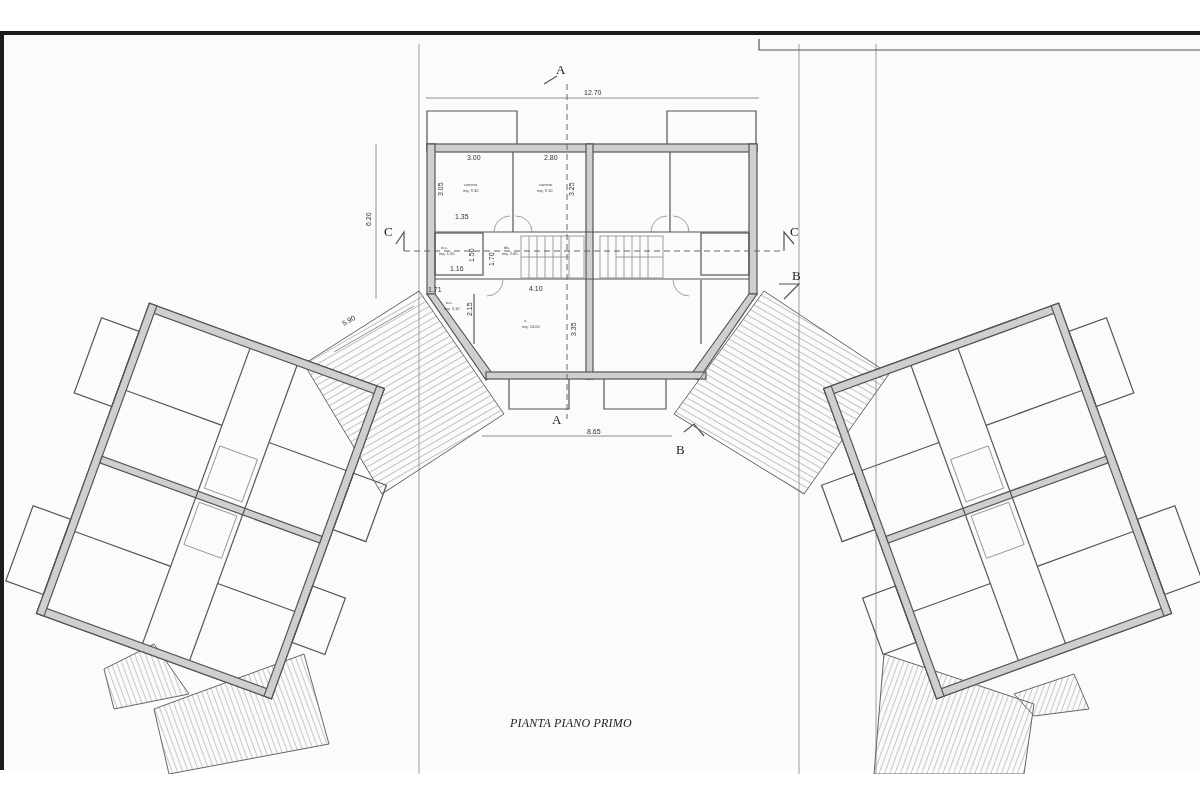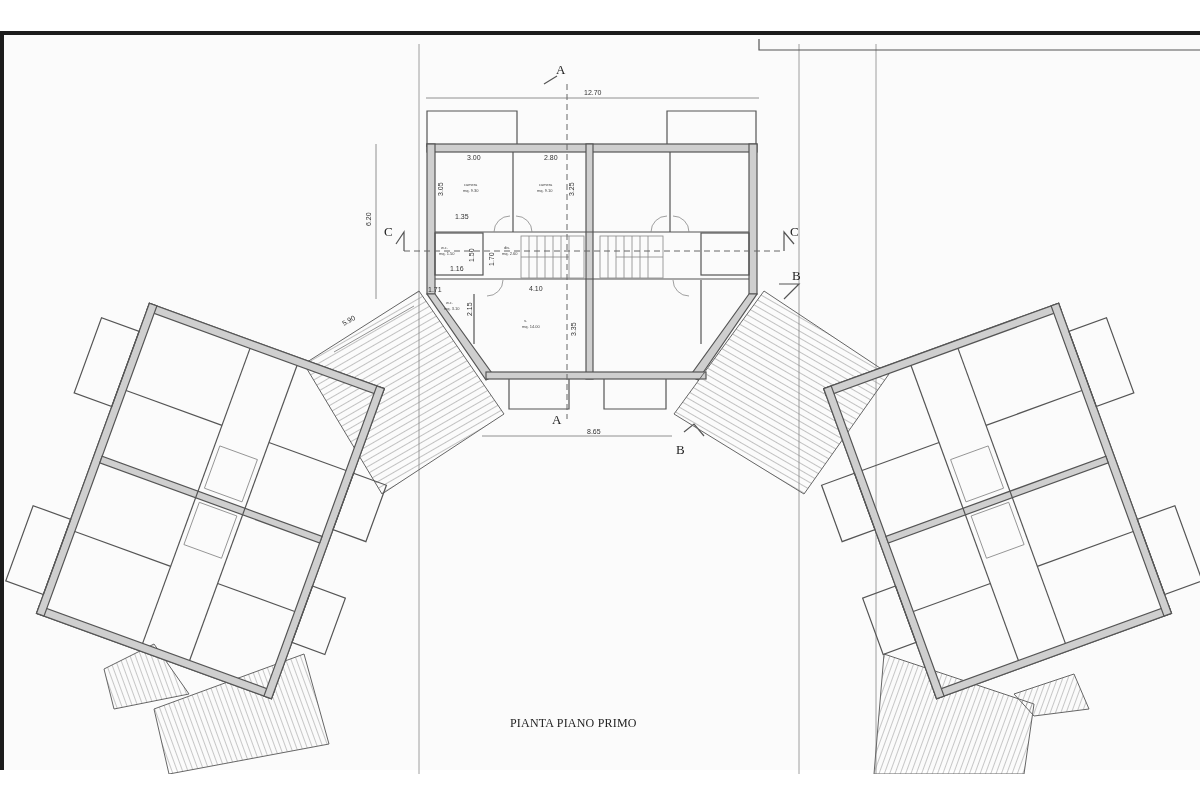--- a/index.html
+++ b/index.html
@@ -7,21 +7,21 @@
   #sheet { position: absolute; left: 0; top: 31px; width: 1200px; height: 739px; background: #fbfbfb; border-top: 4px solid #1c1c1c; border-left: 4px solid #1c1c1c; box-sizing: border-box; }
   svg { position: absolute; left: 0; top: 0; }
   .wall { fill: #cfcfcf; stroke: #555; stroke-width: 1.2; }
   .line { fill: none; stroke: #555; stroke-width: 1.2; }
   .thin { fill: none; stroke: #888; stroke-width: 0.8; }
   .dash { fill: none; stroke: #666; stroke-width: 1; stroke-dasharray: 6 4; }
   .dim { fill: none; stroke: #777; stroke-width: 0.8; }
   .txt-dim { font-family: "Liberation Sans", sans-serif; font-size: 7px; fill: #333; }
   .txt-small { font-family: "Liberation Sans", sans-serif; font-size: 4px; fill: #444; }
   .txt-sec { font-family: "Liberation Serif", serif; font-size: 13px; fill: #222; }
-  .title { position: absolute; left: 510px; top: 716px; font-family: "Liberation Serif", serif; font-size: 12px; color: #222; letter-spacing: 0.2px; }
+  .title { position: absolute; left: 510px; top: 716px; font-family: "Liberation Serif", serif; font-size: 12px; color: #222; letter-spacing: 0.2px; font-style: italic; }
 </style>
 </head>
 <body>
 
 <div id="sheet">
 <svg width="1200" height="739" viewBox="0 31 1200 739">
   <defs>
     <pattern id="hatch" width="6" height="6" patternUnits="userSpaceOnUse" patternTransform="rotate(60)">
       <line x1="0" y1="0" x2="0" y2="6" stroke="#888" stroke-width="1"></line>
     </pattern>

